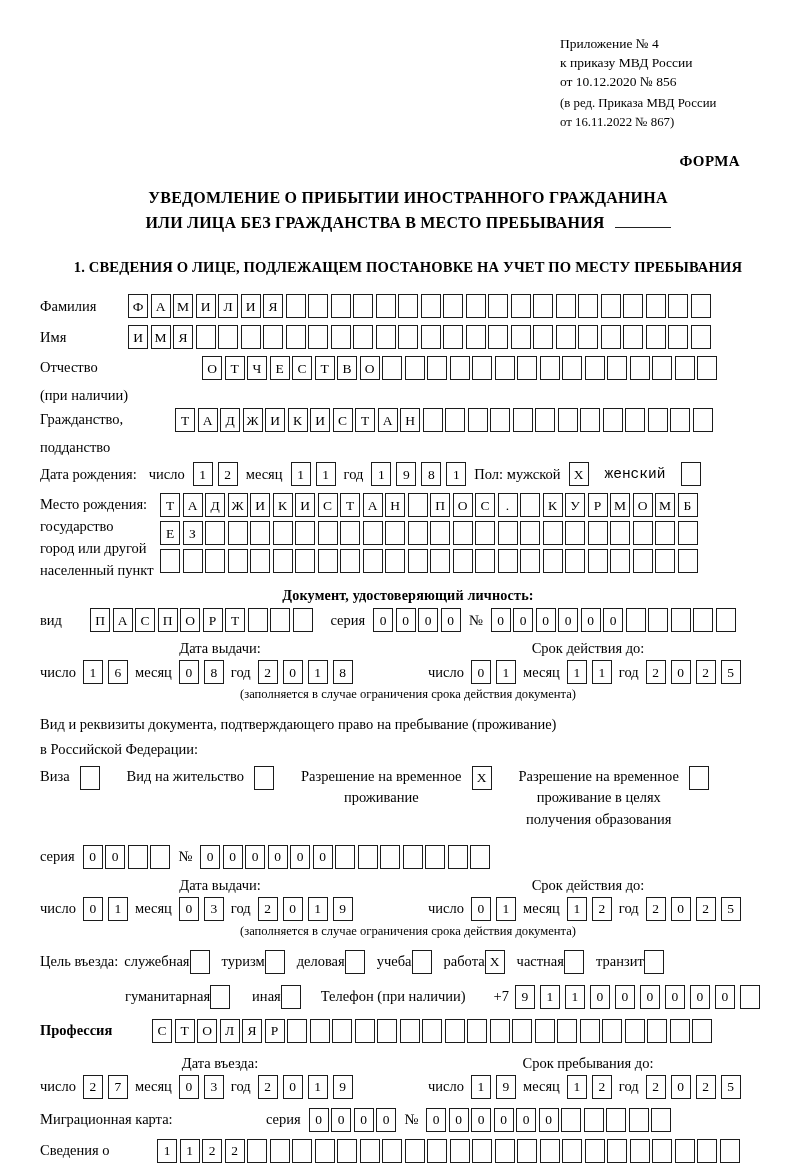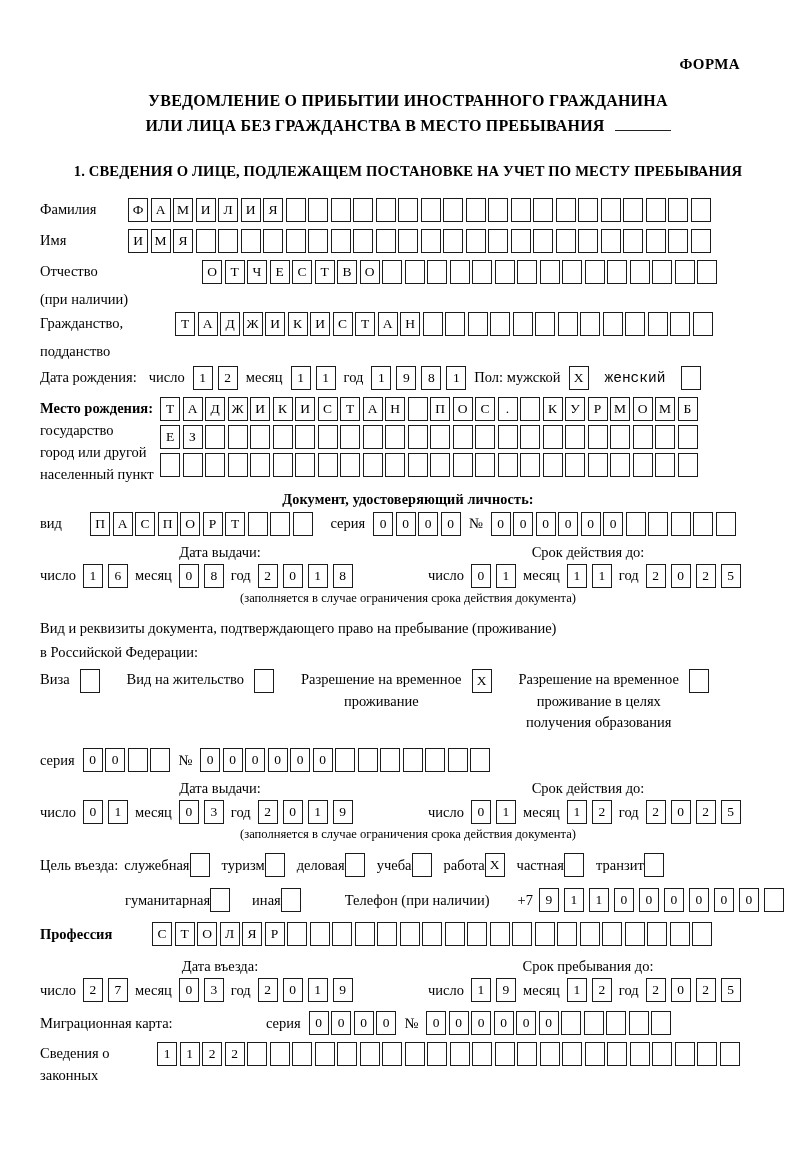--- a/index.html
+++ b/index.html
@@ -55,20 +55,27 @@
   .prow { display:flex; align-items:center; margin-top:11px; flex-wrap:nowrap; }
   .pitem { display:flex; align-items:center; }
   .pitem + .pitem { margin-left:12px;justify-content:space-between; }
   .indent2 { padding-left:85px; }
 </style>
 </head>
 <body>
 
 <div class="page">
 
+  <div class="appendix">
+    <div>Приложение № 4</div>
+    <div>к приказу МВД России</div>
+    <div>от 10.12.2020 № 856</div>
+    <div class="amend">(в ред. Приказа МВД России</div>
+    <div class="amend">от 16.11.2022 № 867)</div>
+  </div>
 
   <div class="forma">ФОРМА</div>
 
   <div class="title">
     <div>УВЕДОМЛЕНИЕ О ПРИБЫТИИ ИНОСТРАННОГО ГРАЖДАНИНА</div>
     <div><span>ИЛИ ЛИЦА БЕЗ ГРАЖДАНСТВА В МЕСТО ПРЕБЫВАНИЯ</span><span class="blank"></span></div>
   </div>
 
   <div class="section-title">1. СВЕДЕНИЯ О ЛИЦЕ, ПОДЛЕЖАЩЕМ ПОСТАНОВКЕ НА УЧЕТ ПО МЕСТУ ПРЕБЫВАНИЯ</div>
 
@@ -225,21 +232,21 @@
         <span class="box">X</span>
       </span>
     <span class="word" style="margin-left:8px;font-family:Liberation Mono, monospace;">женский</span>
     <span class="boxrow" style="margin-left:8px;">
         <span class="box"></span>
       </span>
   </div>
 
   <div class="frow top" style="margin-top:7px;">
     <span class="lblcol" style="width:120px;">
-      <span style="display:block;font-weight:bold;">Место рождения:</span>
+      <span style="display:block;">Место рождения:</span>
       <span style="display:block;">государство</span>
       <span style="display:block;">город или другой</span>
       <span style="display:block;">населенный пункт</span>
     </span>
     <span class="stack">
       <span class="boxrow">
           <span class="box">Т</span>
           <span class="box">А</span>
           <span class="box">Д</span>
           <span class="box">Ж</span>
@@ -571,21 +578,21 @@
       <span class="boxrow">
           <span class="box"></span>
         </span>
     </div>
     <div class="pitem" style="margin-left:22px;">
       <span class="word">иная</span>
       <span class="boxrow">
           <span class="box"></span>
         </span>
     </div>
-    <span class="word" style="margin-left:44px;">Телефон (при наличии)</span>
+    <span class="word" style="margin-left:20px;">Телефон (при наличии)</span>
     <span class="word" style="margin-left:28px;">+7</span>
     <span class="boxrow spaced" style="margin-left:6px;">
         <span class="box">9</span>
         <span class="box">1</span>
         <span class="box">1</span>
         <span class="box">0</span>
         <span class="box">0</span>
         <span class="box">0</span>
         <span class="box">0</span>
         <span class="box">0</span>

